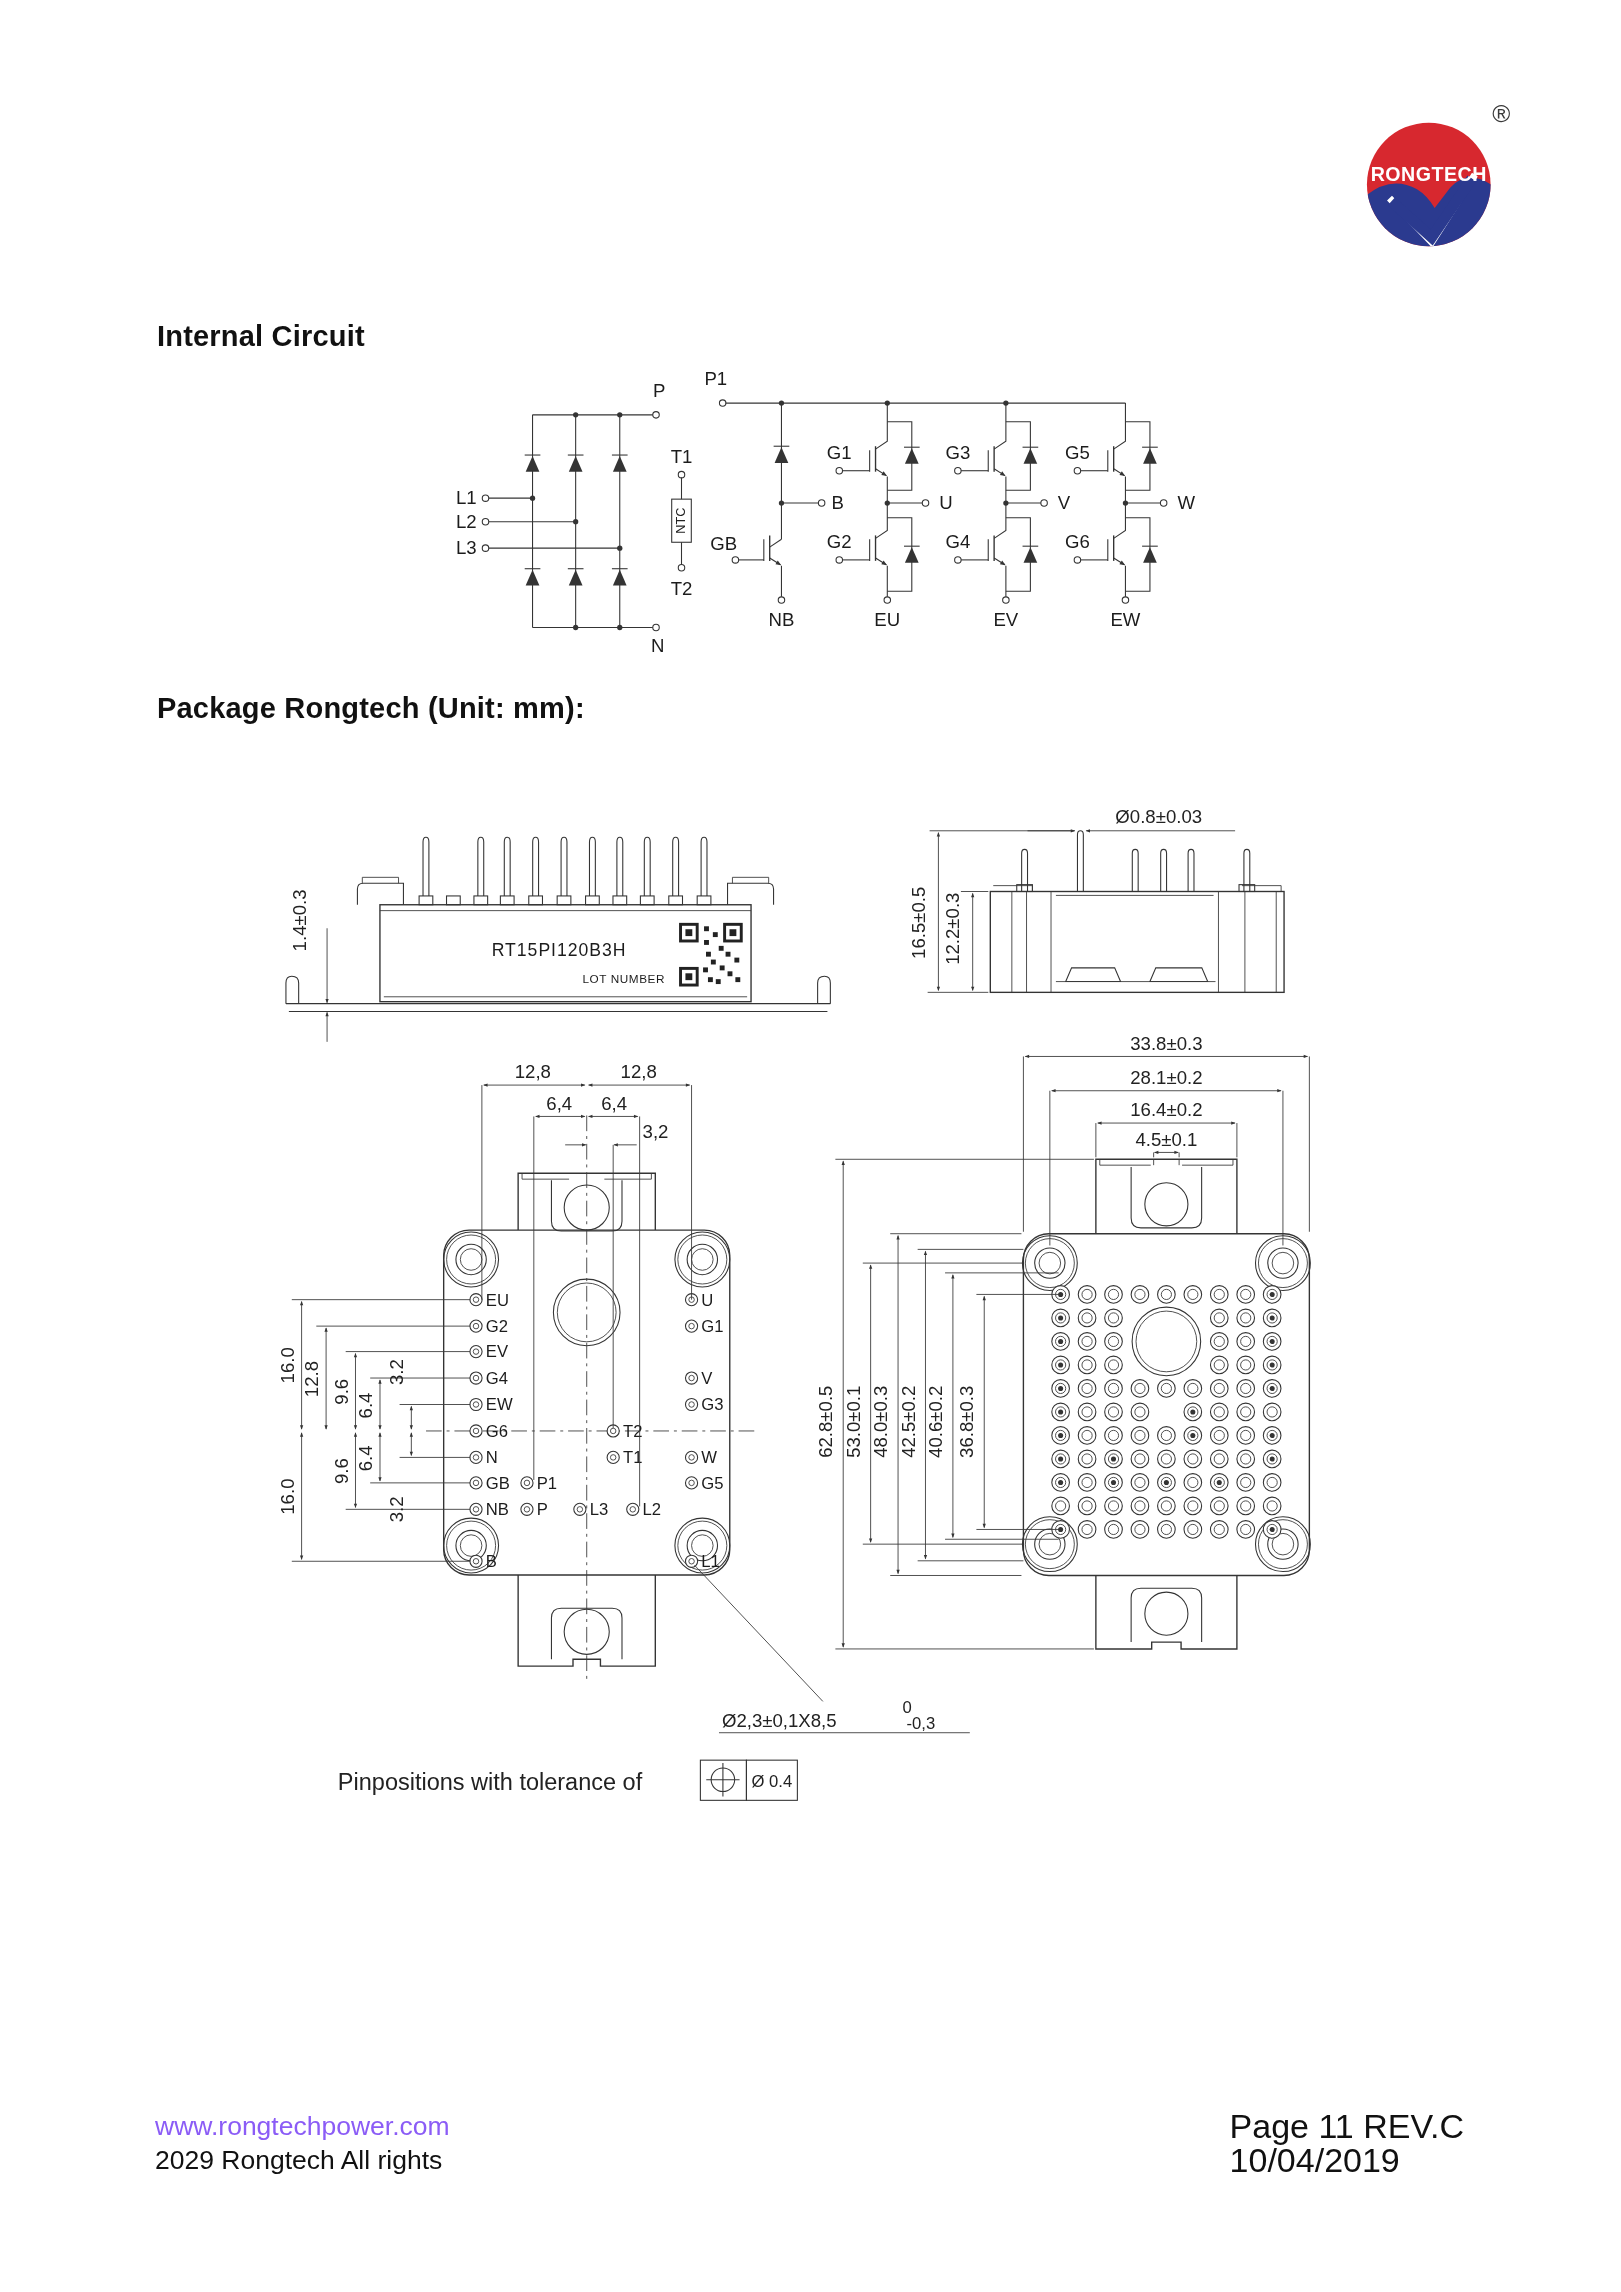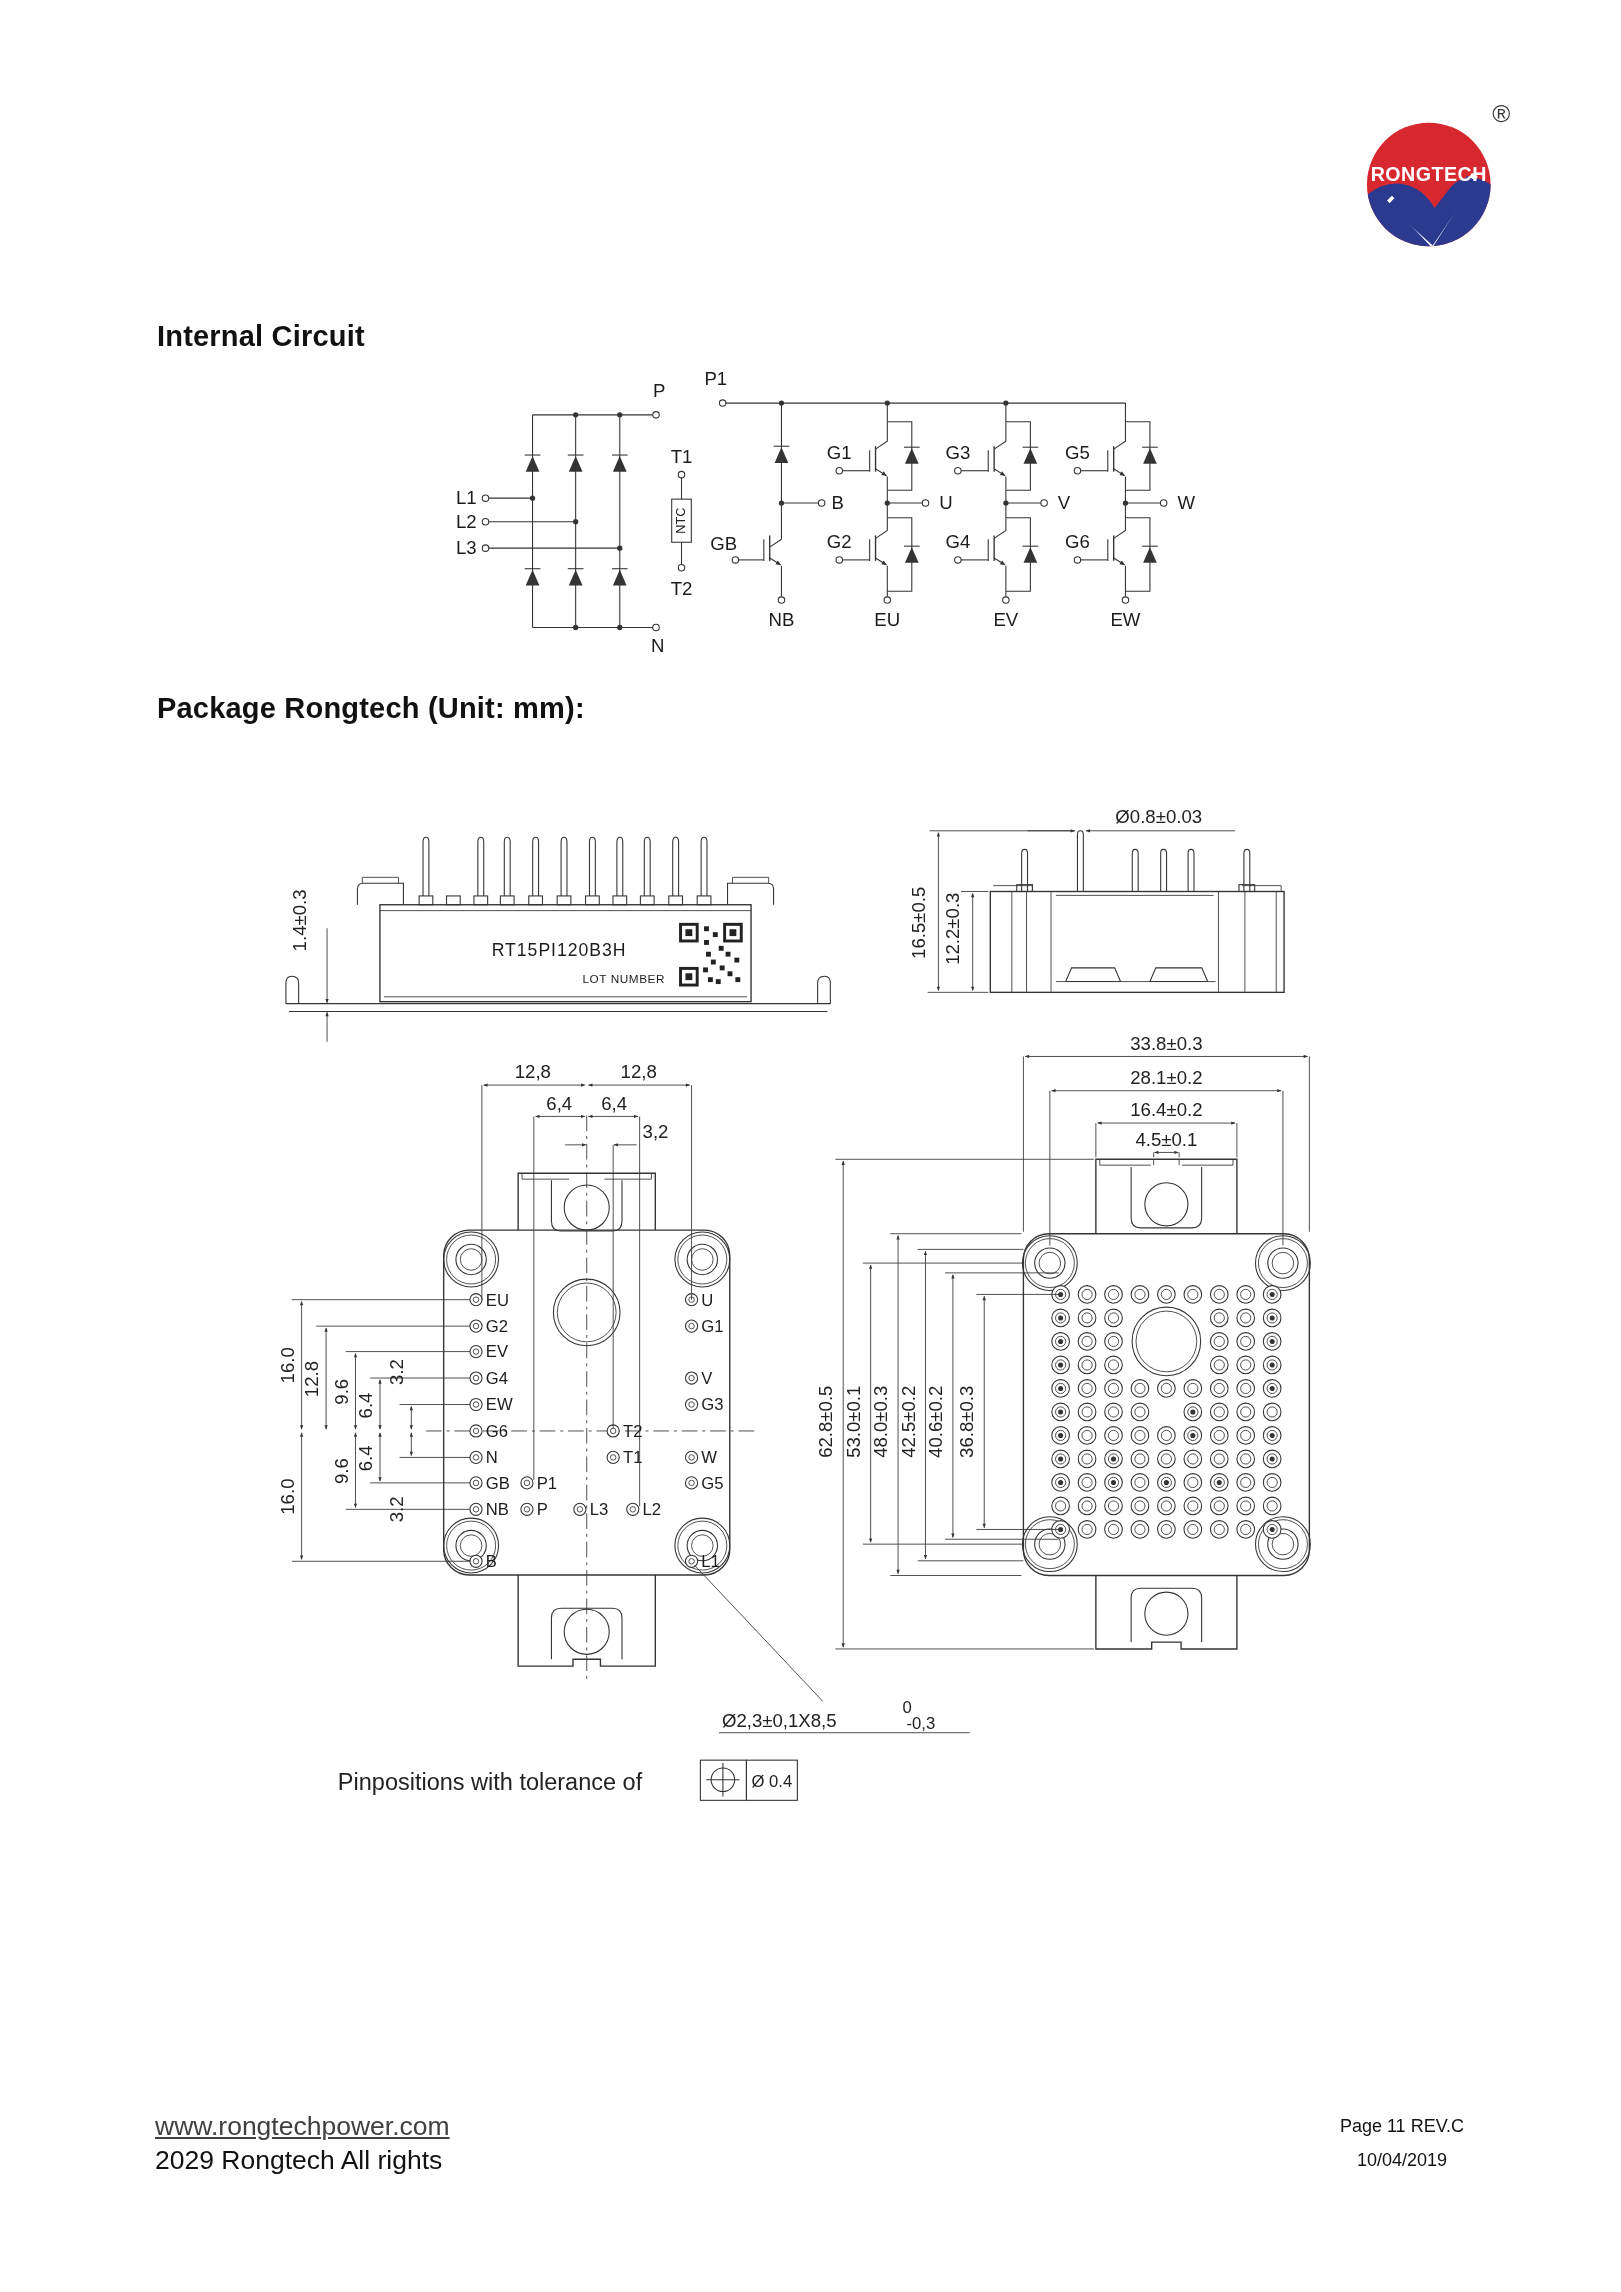--- a/index.html
+++ b/index.html
@@ -18,22 +18,22 @@
   .wht{fill:#ffffff;}
   .dtx{font-family:"Liberation Sans",sans-serif;font-size:17px;fill:#222;}
   .dtx2{font-family:"Liberation Sans",sans-serif;font-size:19px;fill:#222;}
   .stx{font-family:"Liberation Sans",sans-serif;font-size:13px;fill:#222;}
   .ptx{font-family:"Liberation Sans",sans-serif;font-size:17px;fill:#1c1c1c;}
   .ctx{font-family:"Liberation Sans",sans-serif;font-size:19px;fill:#1c1c1c;}
   .mid{text-anchor:middle;}
   .end{text-anchor:end;}
   
   .f-left{left:155px;top:2109px;font-size:26.5px;color:#111;line-height:34px;}
-  .f-right{right:157px;top:2109px;font-size:18px;color:#111;line-height:34px;text-align:center;}
-  .f-left a{color:#404040;text-decoration:underline;cursor:pointer;}
+  .f-right{right:157px;top:2109px;font-size:34px;color:#111;line-height:34px;text-align:left;}
+  .f-left a{color:#8b5cf6;cursor:pointer;}
   .note-tx{font-size:24px;color:#222;}
 </style>
 </head>
 <body>
 
 <div id="page">
 
   <svg class="abs" style="left:1364px;top:96px;" width="157" height="172" viewBox="0 0 160 175">
     <defs>
         <clipPath id="logoclip">

